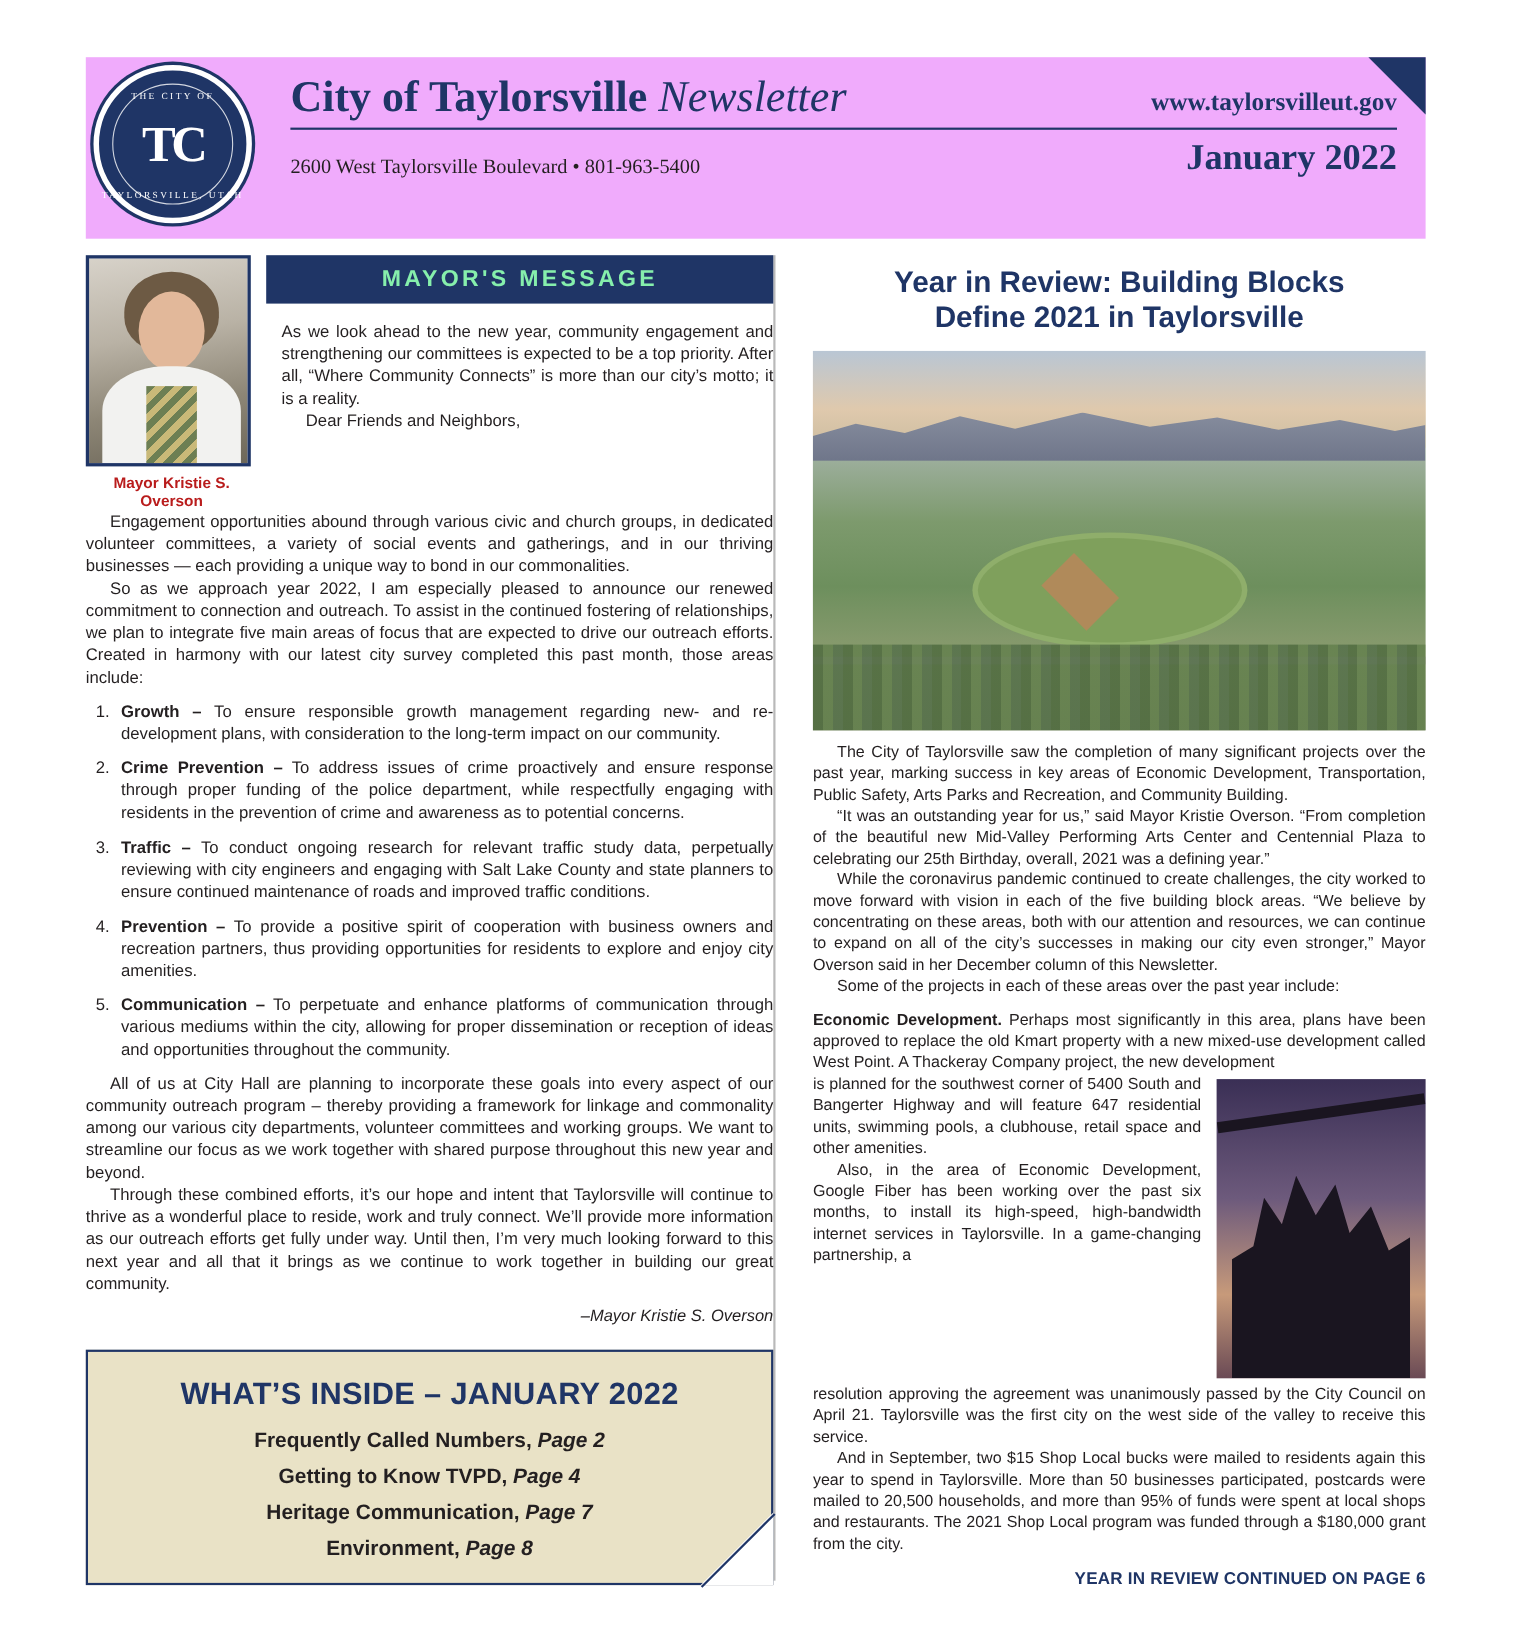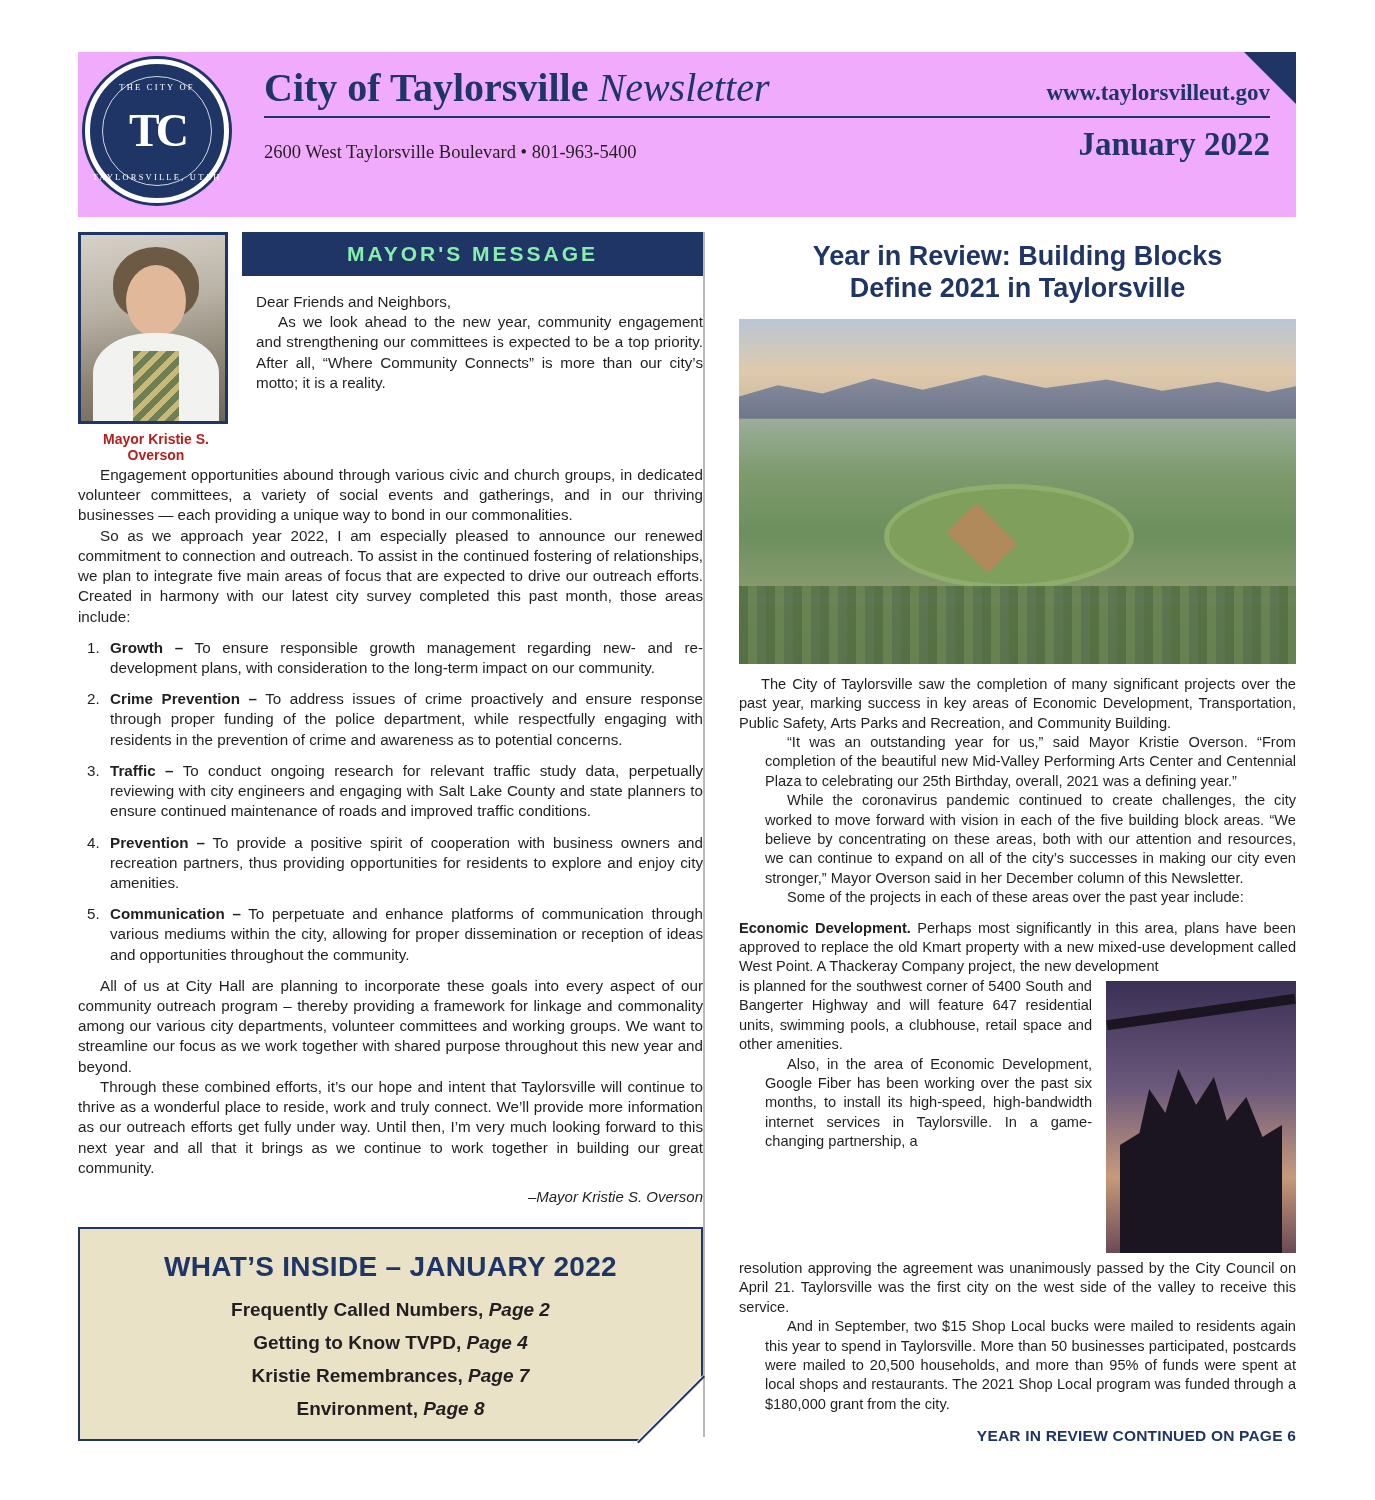--- a/index.html
+++ b/index.html
@@ -166,21 +166,21 @@
   .hero .road {
     position:absolute; left:0; top:278px; width:100%; height:7px; background:#9a9a93;
   }
   .hero .trees {
     position:absolute; left:0; bottom:0; width:100%; height:78px;
     background:repeating-linear-gradient(90deg,#4f6b3f 0 9px,#63804d 9px 18px,#55704a 18px 27px);
     opacity:.85;
   }
 
   .r-body { font-size:14.6px; line-height:1.33; text-align:justify; margin:0; }
-  .r-body + .r-body { text-indent:22px;margin-left:26px; }
+  .r-body + .r-body { text-indent:22px; }
   .r-section { margin-top:11px; }
   .photo2 {
     float:right; width:190px; height:272px; margin:4px 0 6px 14px;
     background:linear-gradient(180deg,#3a2f55 0%, #6d5a7c 40%, #c79a7a 72%, #6a4a55 100%);
     position:relative; overflow:hidden;
   }
   .photo2 .silhouette {
     position:absolute; left:14px; bottom:0; width:162px; height:200px;
     background:#1a1520;
     clip-path:polygon(0 100%, 0 46%, 12% 40%, 18% 18%, 28% 30%, 36% 8%, 47% 26%, 58% 12%, 66% 34%, 78% 22%, 88% 42%, 100% 36%, 100% 100%);
@@ -233,22 +233,22 @@
             <div class="hair"></div>
               <div class="face"></div>
               <div class="body"></div>
               <div class="scarf"></div>
           </div>
           <div class="mayor-caption">Mayor Kristie S. Overson</div>
         </div>
         <div class="mayor-head">
           <div class="mayor-banner">MAYOR'S MESSAGE</div>
           <div class="mayor-intro">
+            <p class="body">As we look ahead to the new year, community engagement and strengthening our committees is expected to be a top priority. After all, “Where Community Connects” is more than our city’s motto; it is a reality.</p>
             <p class="body">Dear Friends and Neighbors,</p>
-            <p class="body">As we look ahead to the new year, community engagement and strengthening our committees is expected to be a top priority. After all, “Where Community Connects” is more than our city’s motto; it is a reality.</p>
           </div>
         </div>
       </div>
 
       <p class="body indent" style="margin-top:2px;">Engagement opportunities abound through various civic and church groups, in dedicated volunteer committees, a variety of social events and gatherings, and in our thriving businesses — each providing a unique way to bond in our commonalities.</p>
       <p class="body indent">So as we approach year 2022, I am especially pleased to announce our renewed commitment to connection and outreach. To assist in the continued fostering of relationships, we plan to integrate five main areas of focus that are expected to drive our outreach efforts. Created in harmony with our latest city survey completed this past month, those areas include:</p>
 
       <ol class="focus">
         <li><b>Growth –</b><span> To ensure responsible growth management regarding new- and re-development plans, with consideration to the long-term impact on our community.</span></li>
         <li><b>Crime Prevention –</b><span> To address issues of crime proactively and ensure response through proper funding of the police department, while respectfully engaging with residents in the prevention of crime and awareness as to potential concerns.</span></li>
@@ -260,21 +260,21 @@
       <p class="body indent" style="margin-top:4px;">All of us at City Hall are planning to incorporate these goals into every aspect of our community outreach program – thereby providing a framework for linkage and commonality among our various city departments, volunteer committees and working groups. We want to streamline our focus as we work together with shared purpose throughout this new year and beyond.</p>
       <p class="body indent">Through these combined efforts, it’s our hope and intent that Taylorsville will continue to thrive as a wonderful place to reside, work and truly connect. We’ll provide more information as our outreach efforts get fully under way. Until then, I’m very much looking forward to this next year and all that it brings as we continue to work together in building our great community.</p>
       <div class="signoff">–Mayor Kristie S. Overson</div>
 
       <div class="inside-box">
         <div class="notch"></div>
         <div class="notch-line"></div>
         <div class="inside-title">WHAT’S INSIDE – JANUARY 2022</div>
         <div class="inside-item"><span>Frequently Called Numbers,</span><i> Page 2</i></div>
         <div class="inside-item"><span>Getting to Know TVPD,</span><i> Page 4</i></div>
-        <div class="inside-item"><span>Kristie Remembrances,</span><i> Page 7</i></div>
+        <div class="inside-item"><span>Heritage Communication,</span><i> Page 7</i></div>
         <div class="inside-item"><span>Environment,</span><i> Page 8</i></div>
       </div>
     </div>
 
     <div class="col-right">
       <div class="right-title">
         <div>Year in Review: Building Blocks</div>
         <div>Define 2021 in Taylorsville</div>
       </div>
 

